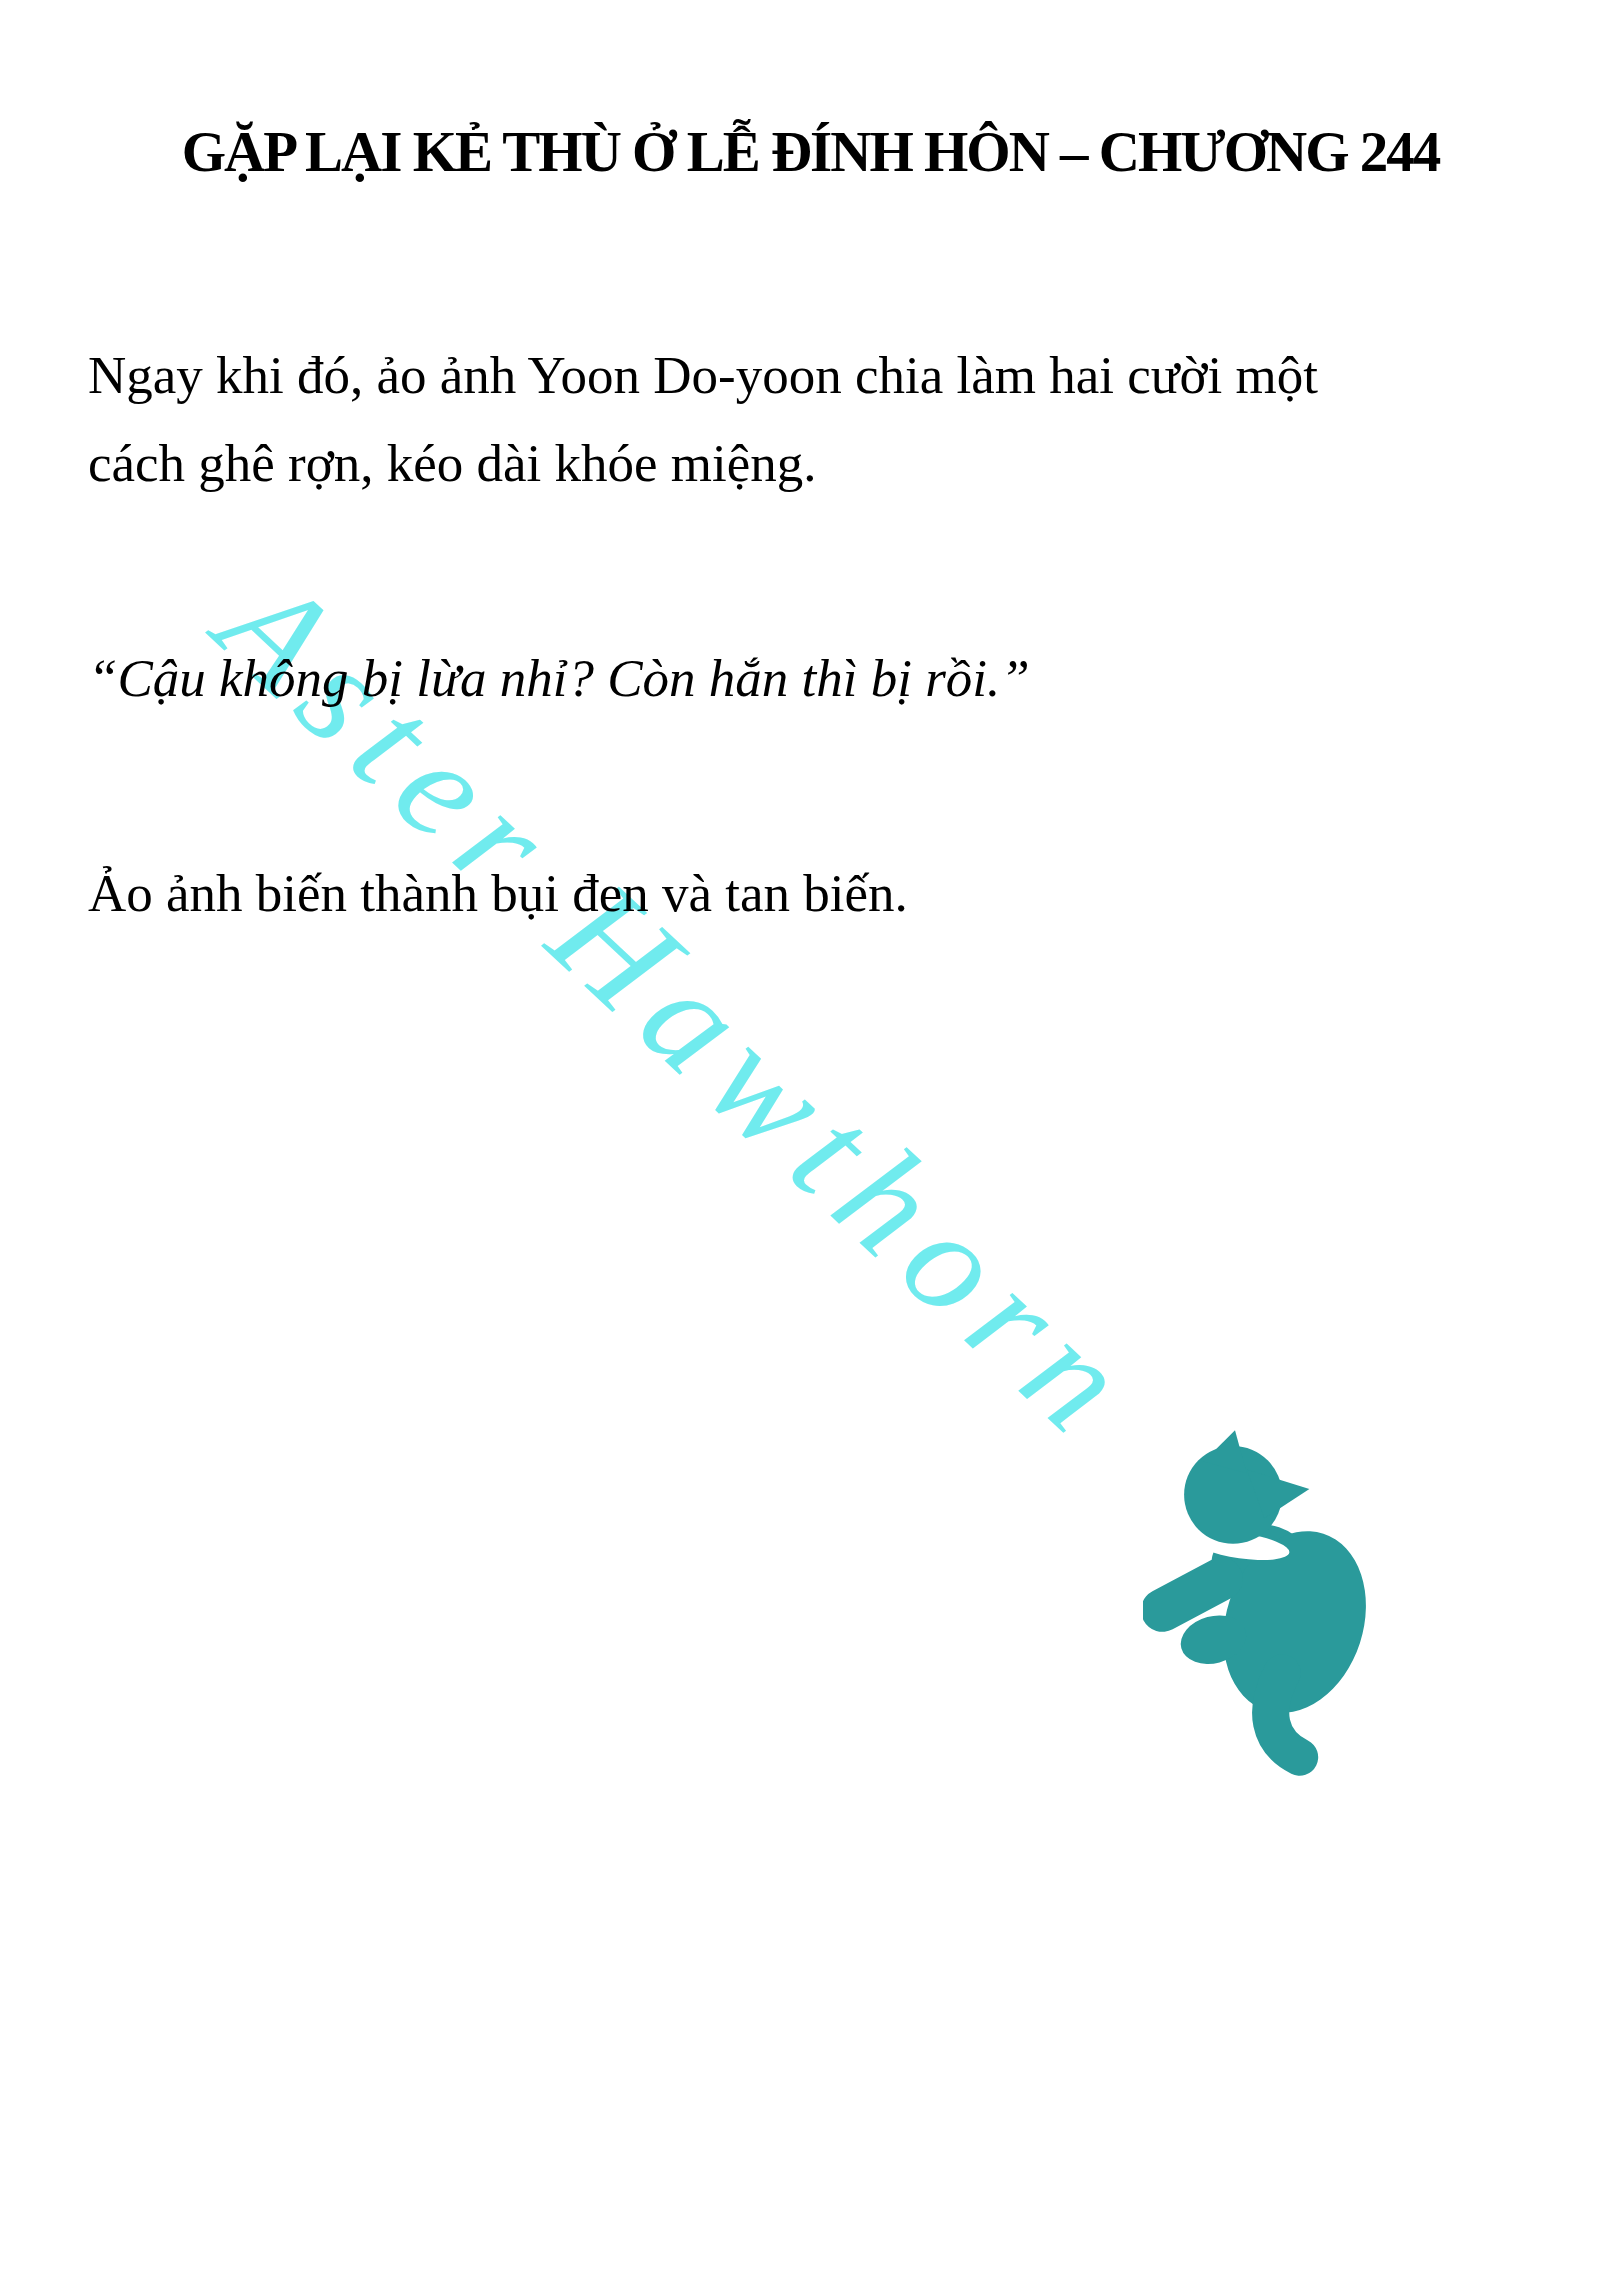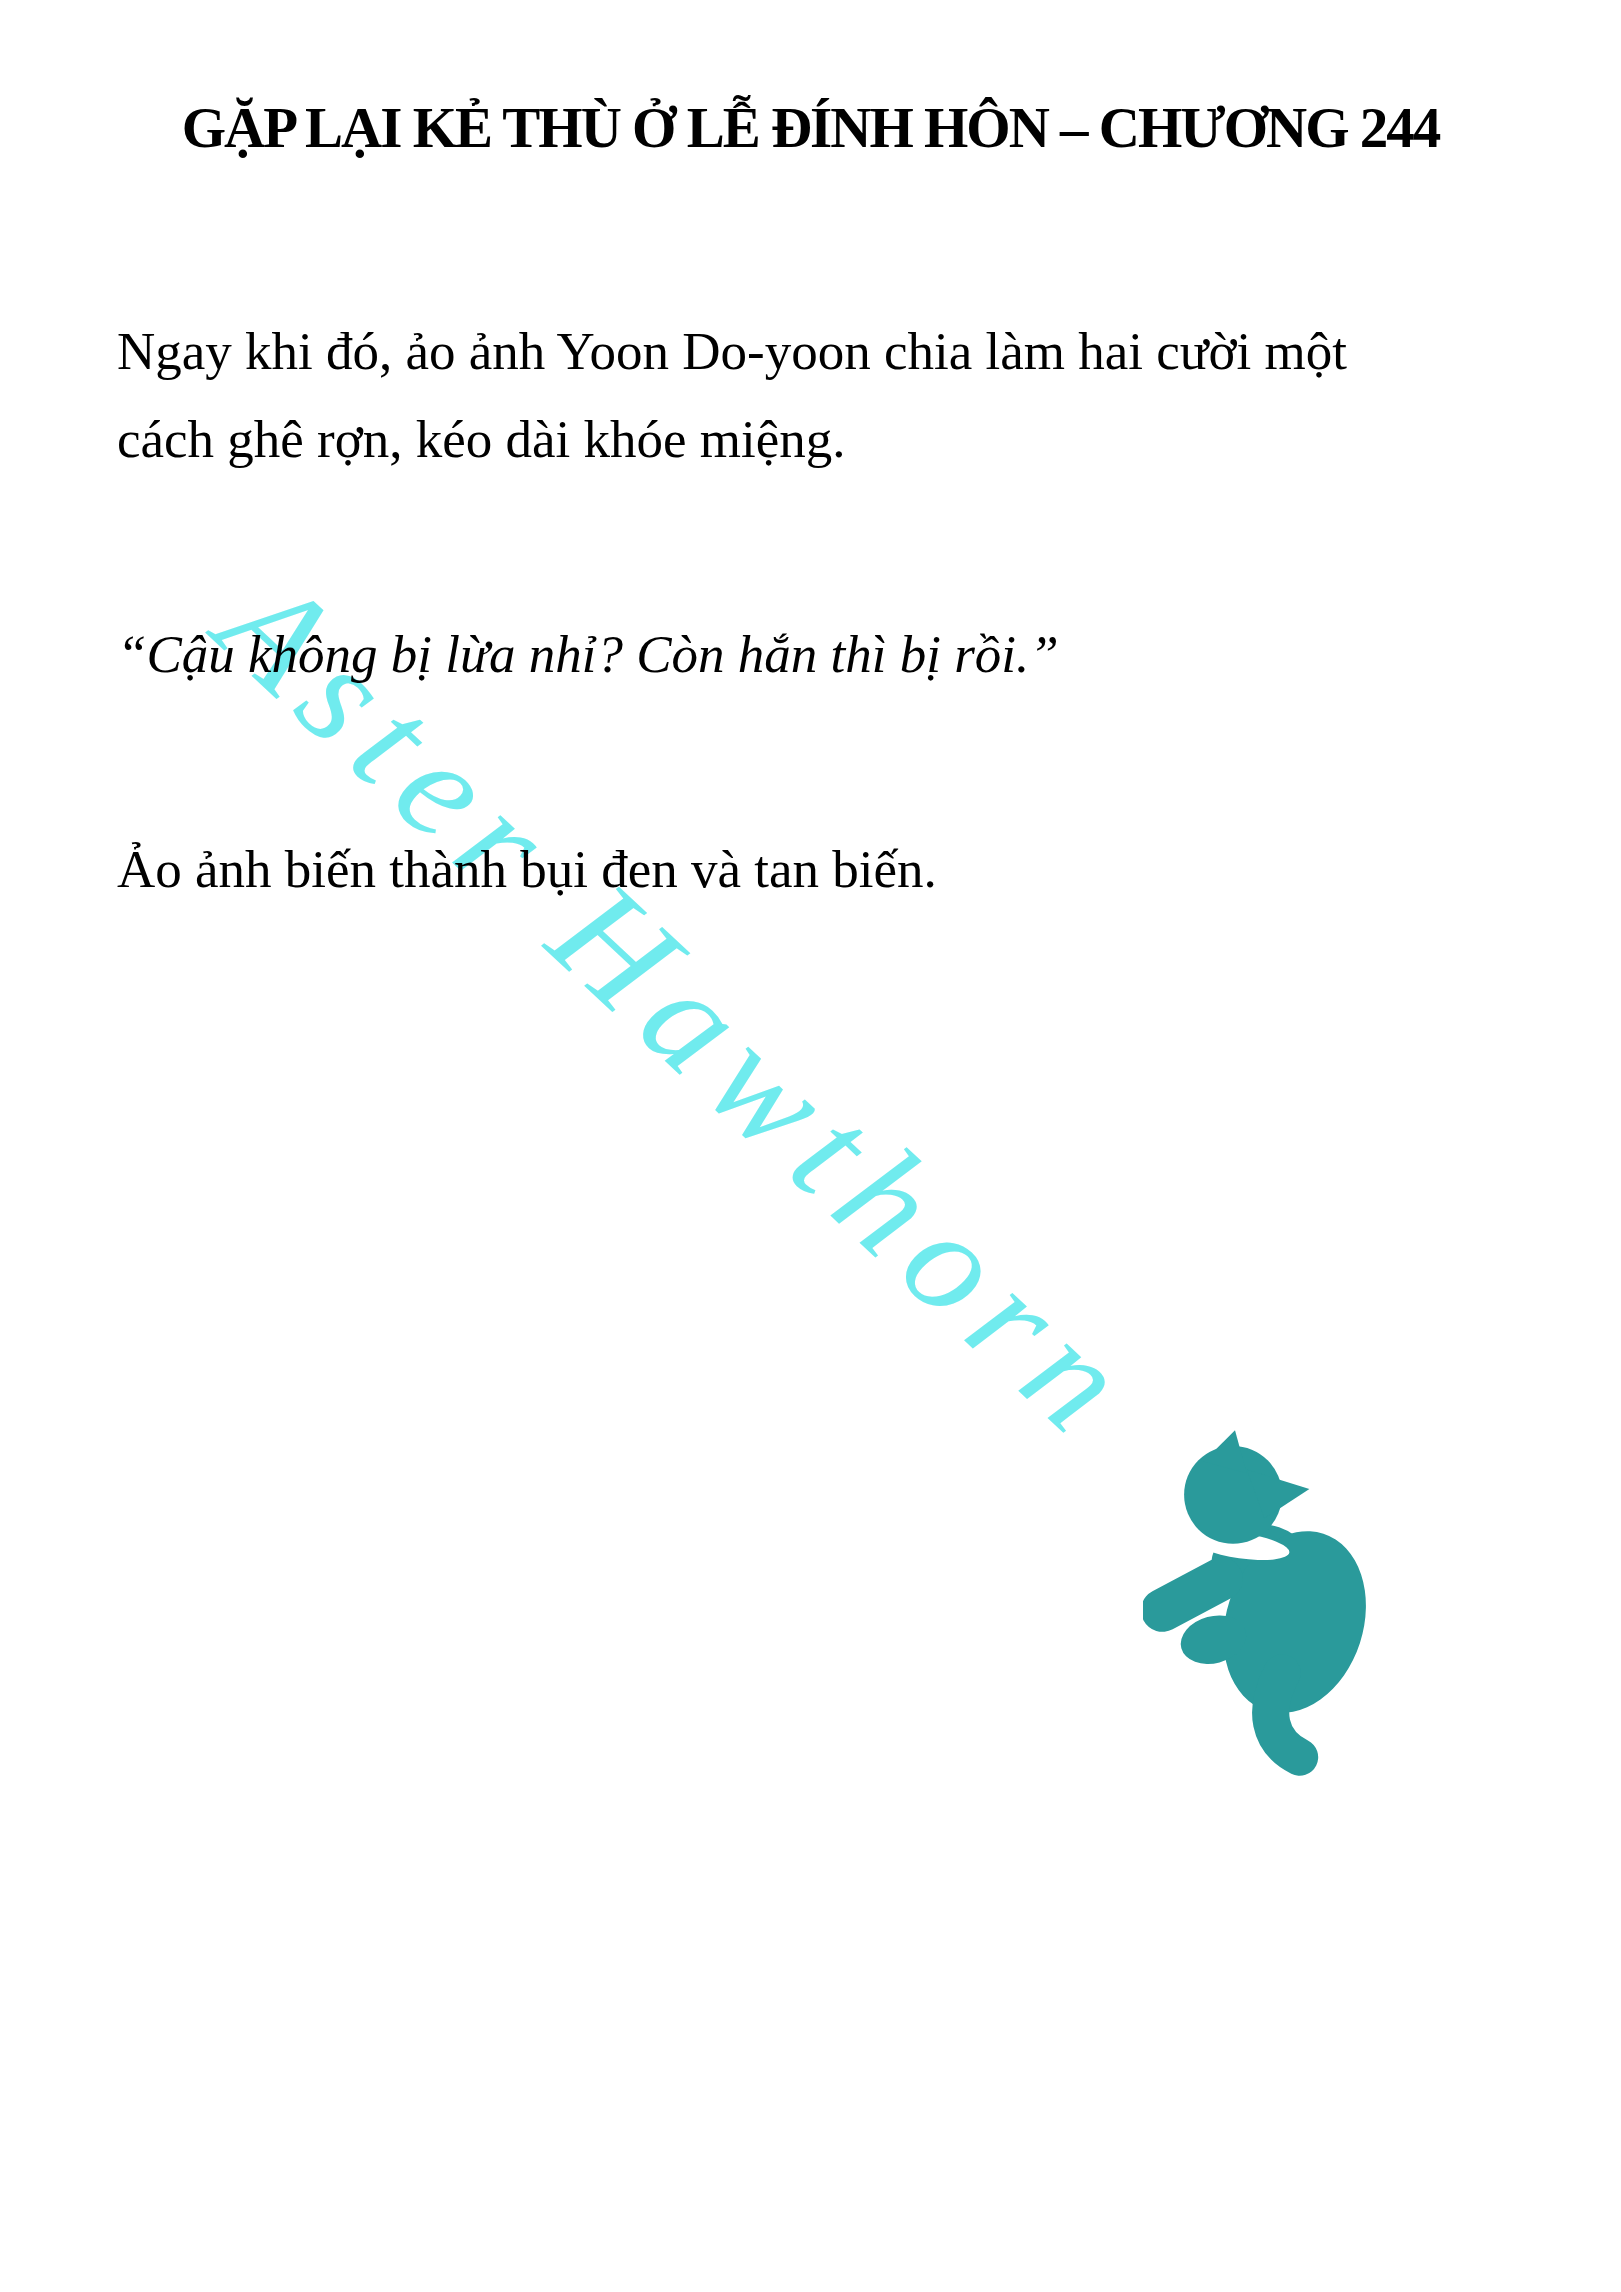--- a/index.html
+++ b/index.html
@@ -35,32 +35,32 @@
   .cat {
     position: absolute;
     left: 1143px;
     top: 1426px;
     z-index: 0;
     pointer-events: none;
   }
   .content {
     position: relative;
     z-index: 1;
-    padding-top: 84px;
+    padding-top: 108px;
   }
   .title {
     margin: 0 59px 135px 59px;
     text-align: center;
     font-size: 57px;
     letter-spacing: -2px;
     font-weight: bold;
     line-height: 88px;
   }
   .para {
-    margin: 0 39px 127px 117px;
+    margin: 0 39px 127px 88px;
     font-size: 53px;
     line-height: 88px;
     white-space: pre-line;
   }
   .para.italic {
     font-style: italic;
   }
 </style>
 </head>
 <body>

